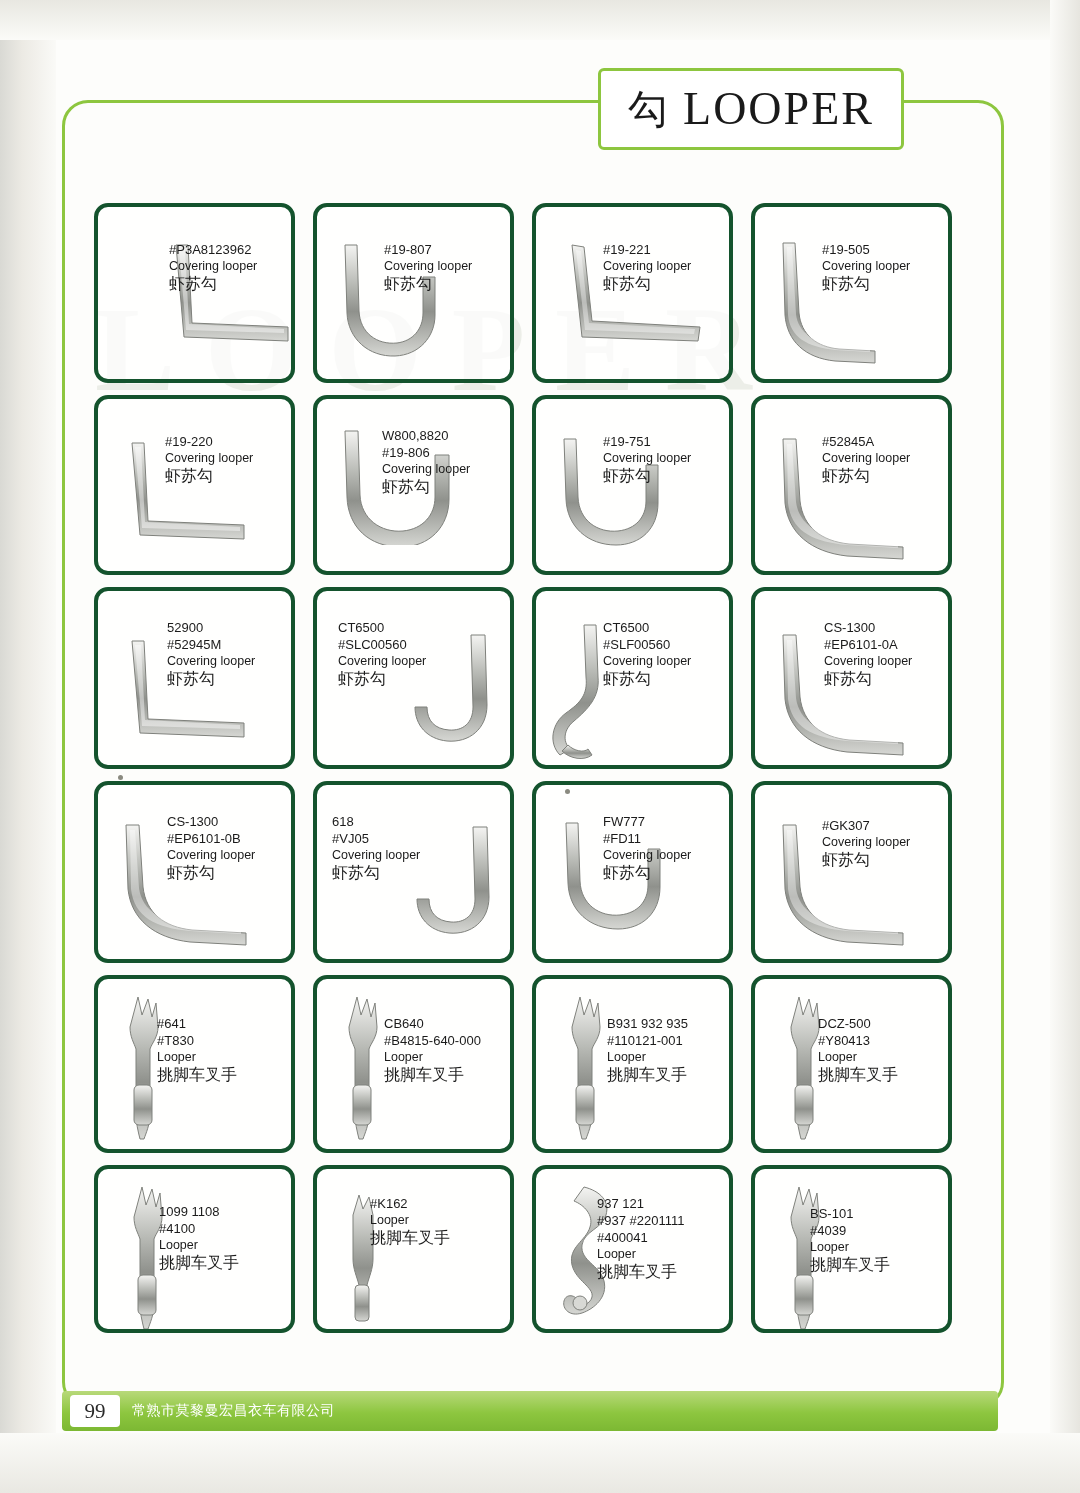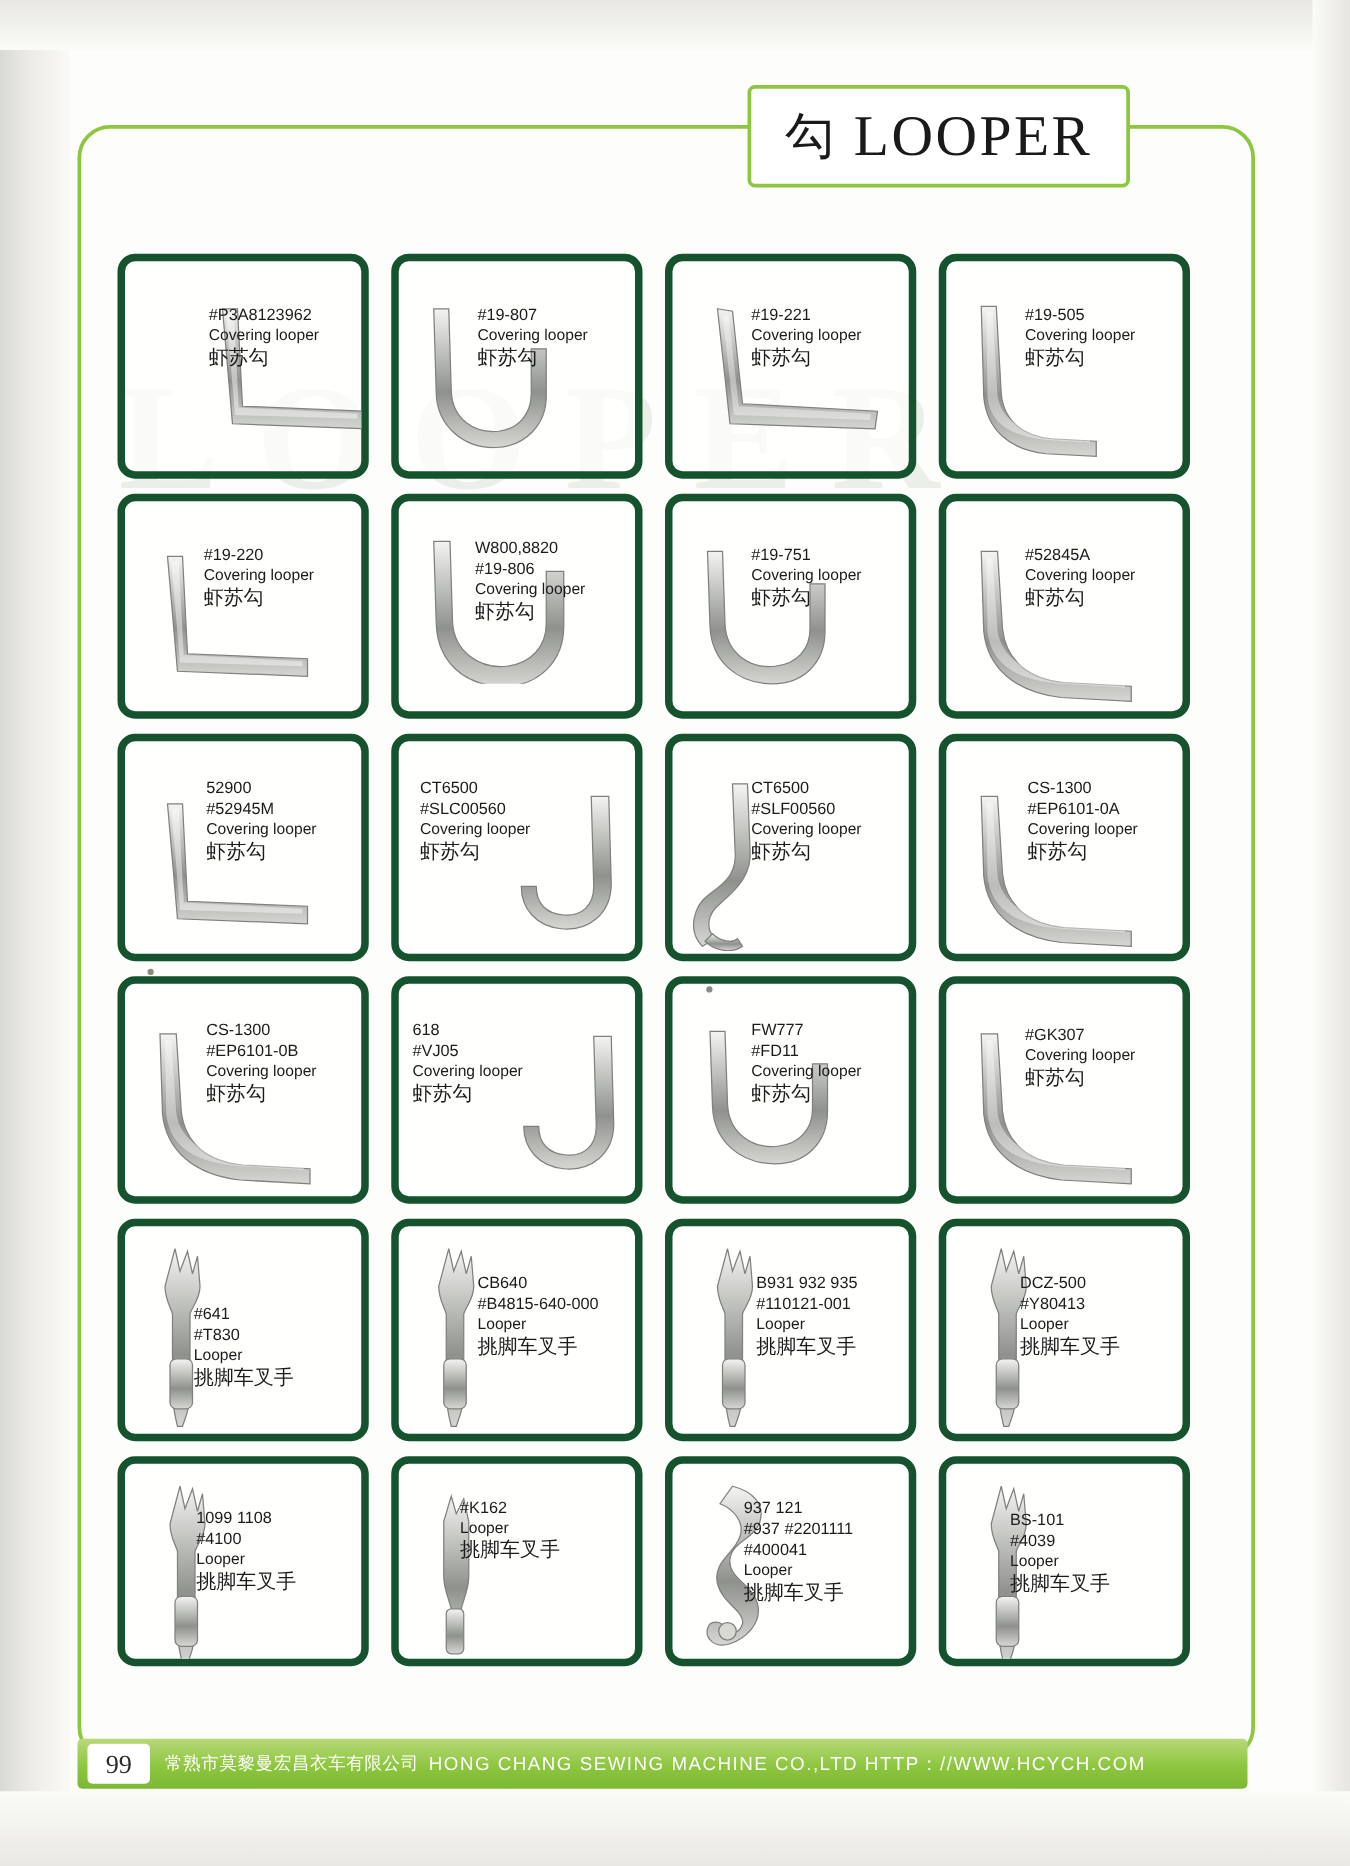--- a/index.html
+++ b/index.html
@@ -115,21 +115,21 @@
   }
   .row {
     display: flex;
     gap: 18px;
     margin-bottom: 12px;
   }
   .cell {
     position: relative;
     width: 201px;
     height: 168px;
-    border: 6px solid #14532d;
+    border: 4px solid #14532d;
     border-radius: 14px;
     background: rgba(255,255,255,0.72);
     box-sizing: border-box;
     overflow: hidden;
   }
   .cell-text {
     position: absolute;
     right: 10px;
     top: 26px;
     width: 116px;
@@ -544,21 +544,21 @@
                 <linearGradient id="g16" x1="0" y1="0" x2="0" y2="1">
                   <stop offset="0%" stop-color="#f4f4f2"></stop>
                   <stop offset="35%" stop-color="#b9bbb6"></stop>
                   <stop offset="60%" stop-color="#8f918c"></stop>
                   <stop offset="100%" stop-color="#d6d7d3"></stop>
                 </linearGradient>
               </defs>
               <path d="M22 4 L26 22 L32 6 L36 24 L40 10 L42 34 C42 44 36 50 34 56 L34 120 C34 132 30 140 28 146 L24 146 C22 138 20 130 20 120 L20 56 C18 50 14 44 14 34 Z" fill="url(#g16)" stroke="#7f817c" stroke-width="1"></path>
               <rect x="18" y="92" width="18" height="40" rx="5" fill="url(#g16)" stroke="#7f817c" stroke-width="1"></rect>
             </svg></div>
-          <div class="cell-text" style="right: 18px; top: 36px; margin-top: 25px;">
+          <div class="cell-text" style="right: 18px; top: 36px;">
             <div class="code">#641</div>
             <div class="code">#T830</div>
             <div class="en">Looper</div>
             <div class="cn">挑脚车叉手</div>
           </div>
         </div>
         <div class="cell" style="height: 178px;">
           <div class="part" style="left: 18px; top: 14px;"><svg width="60" height="150" viewBox="0 0 60 150">
               <defs>
                 <linearGradient id="g17" x1="0" y1="0" x2="0" y2="1">
@@ -702,15 +702,14 @@
         </div>
       </div>
     </div>
 
   <div class="spot" style="left:118px; top:775px; width:5px; height:5px;"></div>
   <div class="spot" style="left:565px; top:789px; width:5px; height:5px;"></div>
 
   <div class="footer">
     <div class="page-num">99</div>
     <div class="footer-cn">常熟市莫黎曼宏昌衣车有限公司</div>
-    <div class="footer-en">HONG CHANG SEWING MACHINE CO.,LTD HTTP：//WWW.HCYCH.COM</div>
   </div>
 </div>
 
 </body></html>

